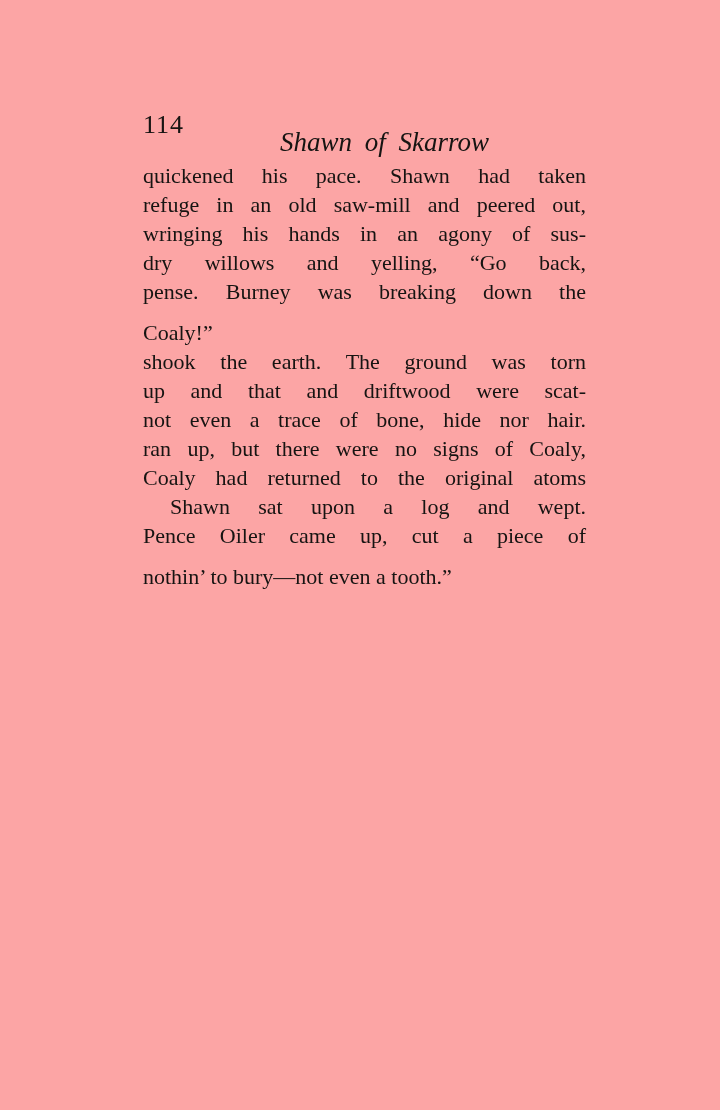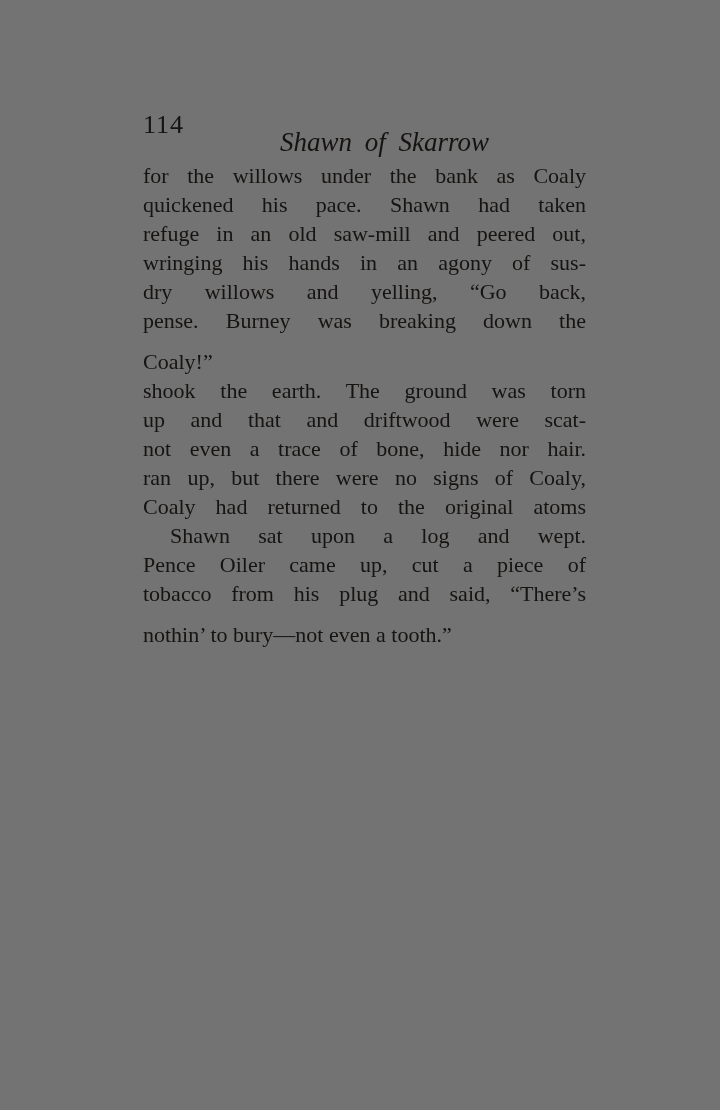--- a/index.html
+++ b/index.html
@@ -1,21 +1,21 @@
 <!DOCTYPE html>
 <html><head>
 <meta charset="utf-8">
 <style>
   * { margin: 0; padding: 0; box-sizing: border-box; }
   html, body { background: #e8e8e8; }
   .page {
     position: relative;
     width: 720px;
     height: 1110px;
-    background: #737373;
+    background: #fca5a5;
     font-family: "Liberation Serif", "DejaVu Serif", serif;
     color: #161412;
     overflow: hidden;
   }
   .page-header {
     position: absolute;
     top: 110px;
     left: 143px;
     width: 443px;
     height: 30px;
@@ -64,33 +64,31 @@
 
 <div class="page">
 
   <div class="page-header">
     <span class="page-number">114</span>
     <span class="running-title">Shawn of Skarrow</span>
   </div>
 
   <div class="text-block">
 
-    <div class="line">for the willows under the bank as Coaly</div>
     <div class="line">quickened his pace.  Shawn had taken</div>
     <div class="line">refuge in an old saw-mill and peered out,</div>
     <div class="line">wringing his hands in an agony of sus-</div>
     <div class="line">dry willows and yelling, “Go back,</div>
     <div class="line">pense.  Burney was breaking down the</div>
     <div class="line end">Coaly!”</div>
 
     <div class="line">shook the earth.  The ground was torn</div>
     <div class="line">up and that and driftwood were scat-</div>
     <div class="line">not even a trace of bone, hide nor hair.</div>
     <div class="line">ran up, but there were no signs of Coaly,</div>
     <div class="line">Coaly had returned to the original atoms</div>
 
     <div class="line indent">Shawn sat upon a log and wept.</div>
     <div class="line">Pence Oiler came up, cut a piece of</div>
-    <div class="line">tobacco from his plug and said, “There’s</div>
     <div class="line end">nothin’ to bury—not even a tooth.”</div>
   </div>
 
 </div>
 
 </body></html>

